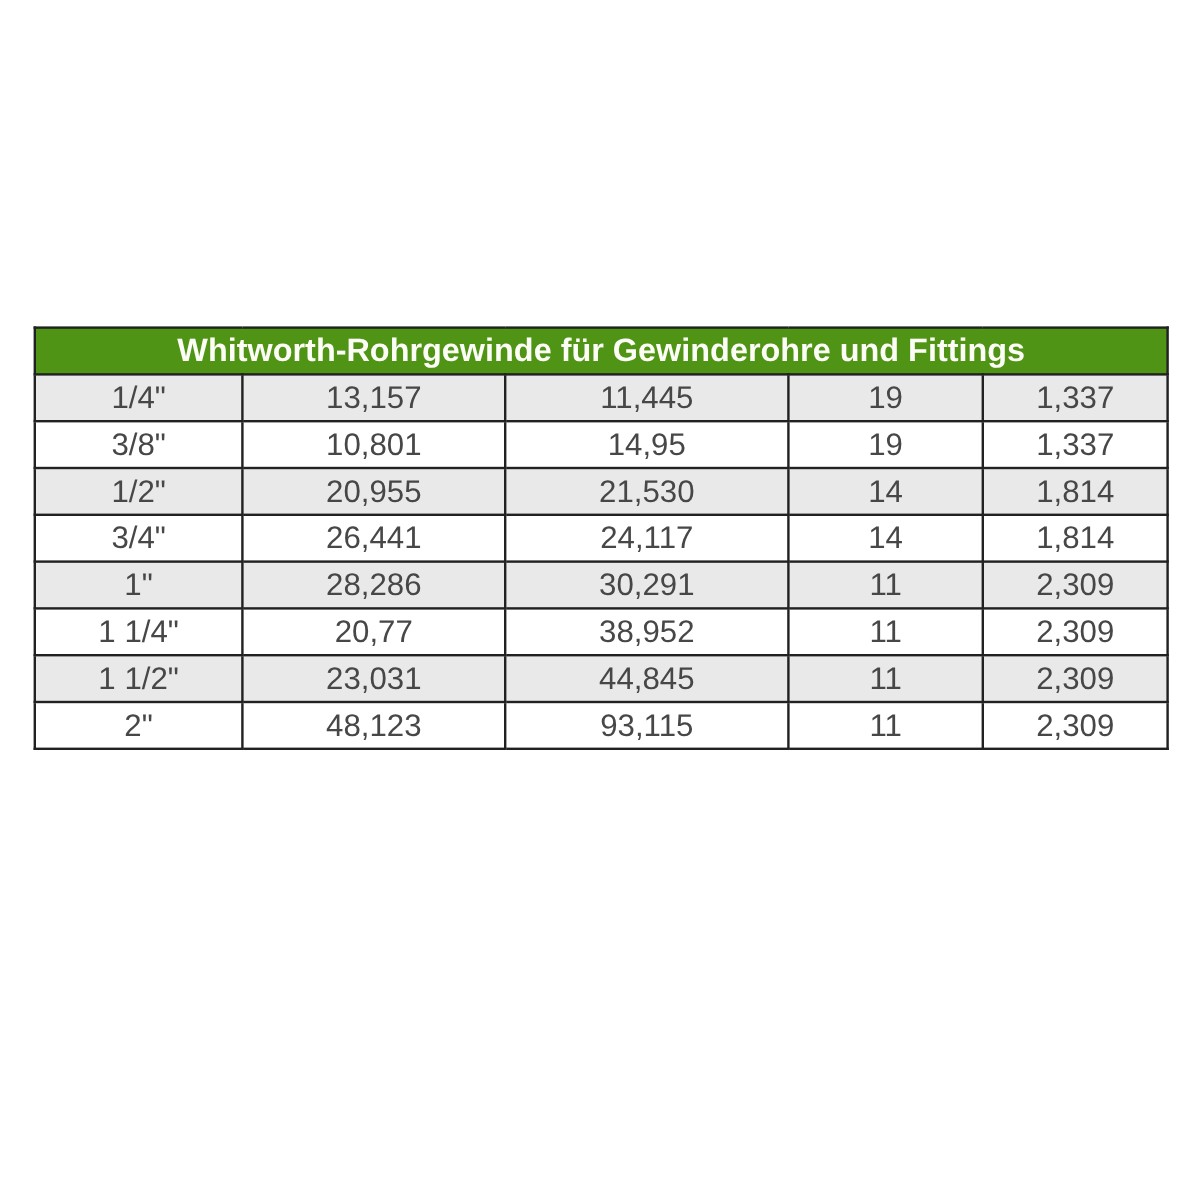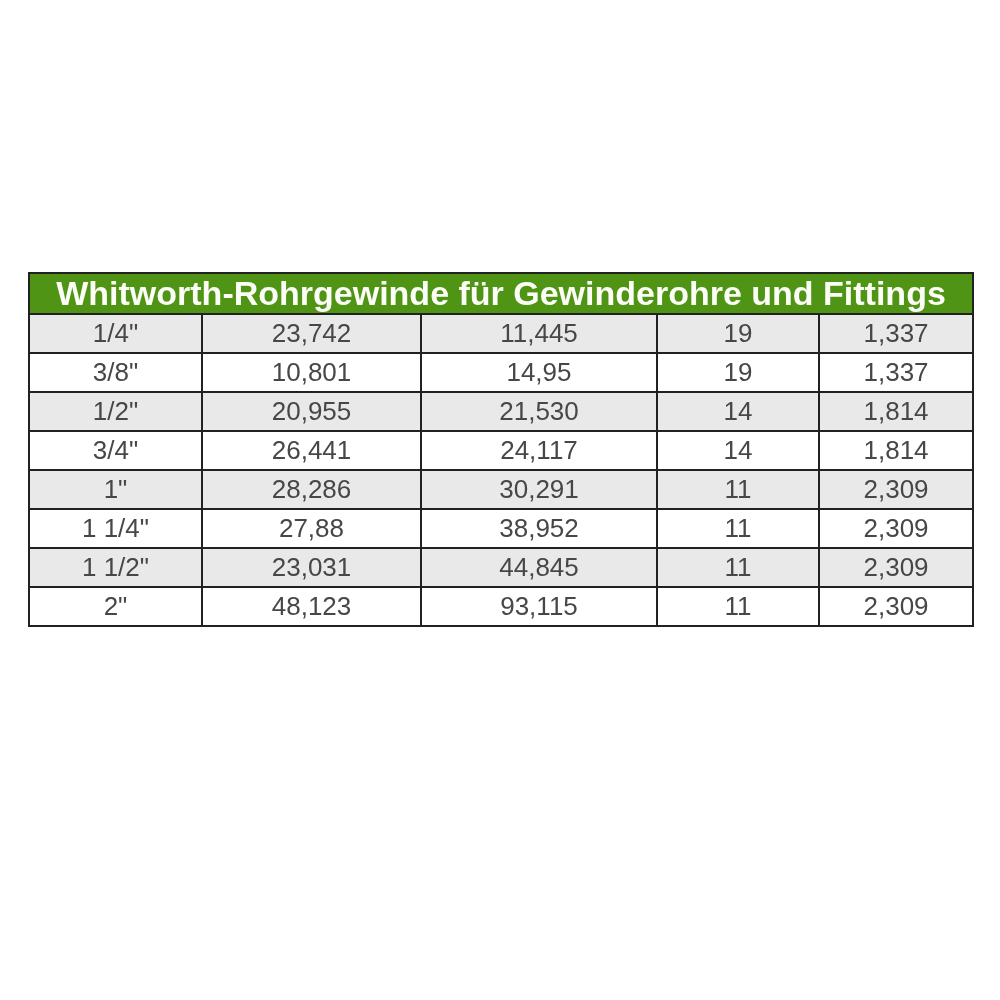--- a/index.html
+++ b/index.html
@@ -26,21 +26,21 @@
   .thread-table th,
   .thread-table td {
     border: 2px solid #212121;
     padding: 0;
     text-align: center;
     vertical-align: middle;
   }
   .title-cell {
     background: #4f9414;
     color: #fbfdf6;
-    font-size: 34px;
+    font-size: 27px;
     font-weight: bold;
     height: 37px;
     border-color: #16320a;
   }
   .col-header {
     background: #ebe87d;
     color: #3a3a26;
     font-size: 25px;
     font-weight: normal;
     height: 115px;
@@ -68,21 +68,21 @@
       <col style="width:154px">
     </colgroup>
     <thead>
       <tr>
         <th colspan="5" class="title-cell">Whitworth-Rohrgewinde für Gewinderohre und Fittings</th>
       </tr>
     </thead>
     <tbody>
       <tr>
         <td>1/4"</td>
-        <td>23,742</td>
+        <td>13,157</td>
         <td>11,445</td>
         <td>19</td>
         <td>1,337</td>
       </tr>
       <tr>
         <td>3/8"</td>
         <td>10,801</td>
         <td>14,95</td>
         <td>19</td>
         <td>1,337</td>
@@ -103,21 +103,21 @@
       </tr>
       <tr>
         <td>1"</td>
         <td>28,286</td>
         <td>30,291</td>
         <td>11</td>
         <td>2,309</td>
       </tr>
       <tr>
         <td>1 1/4"</td>
-        <td>27,88</td>
+        <td>20,77</td>
         <td>38,952</td>
         <td>11</td>
         <td>2,309</td>
       </tr>
       <tr>
         <td>1 1/2"</td>
         <td>23,031</td>
         <td>44,845</td>
         <td>11</td>
         <td>2,309</td>

